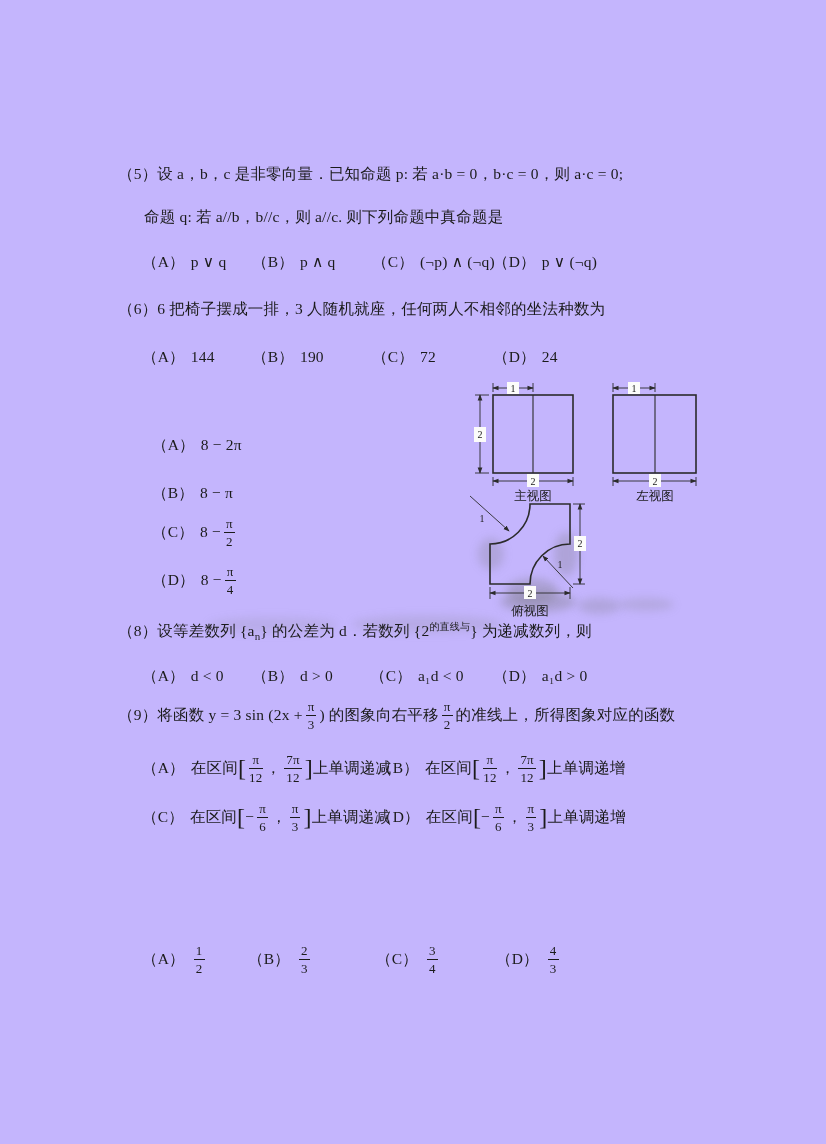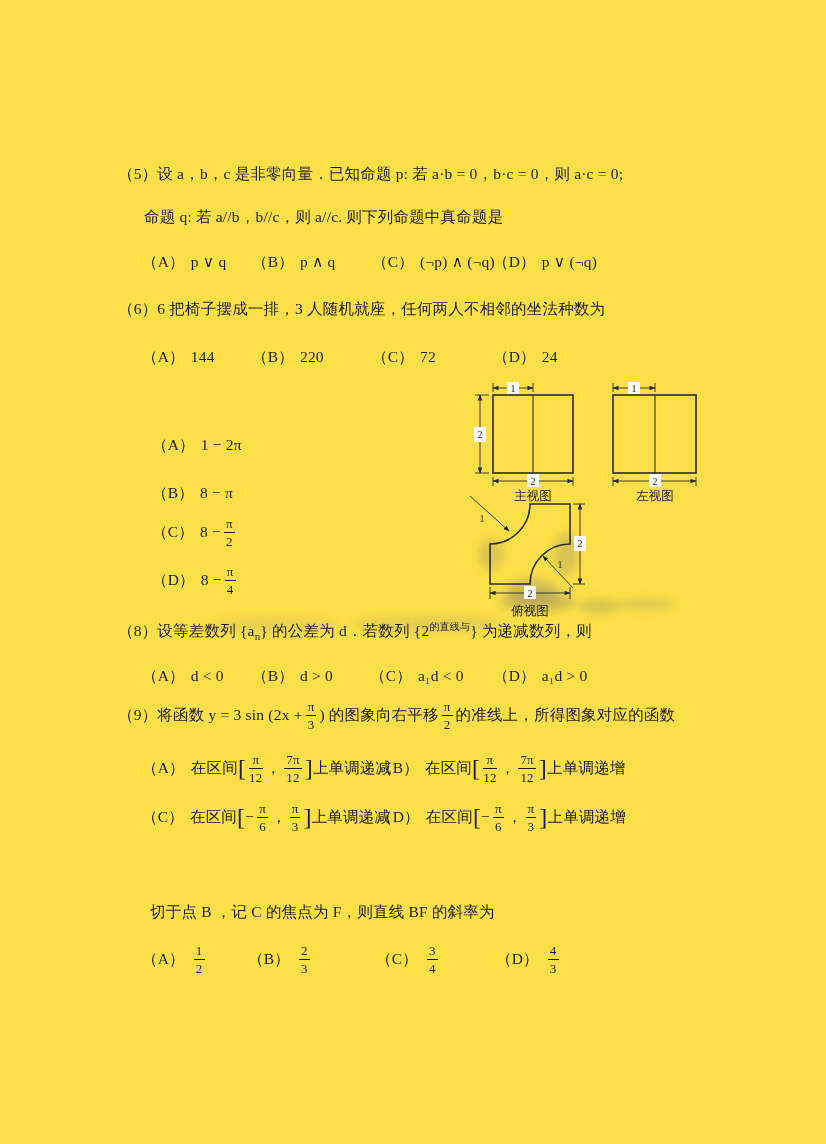--- a/index.html
+++ b/index.html
@@ -1,18 +1,18 @@
 <!DOCTYPE html>
 <html><head>
 <meta charset="utf-8">
 <style>
   html,body { margin:0; padding:0; background:#ffffff; }
   .page {
     position:relative; width:826px; height:1144px;
-    background:#fde047; overflow:hidden;
+    background:#c4b5fd; overflow:hidden;
     font-family:"Liberation Serif","DejaVu Serif",serif;
     color:#1b1b1b;
   }
   .t { position:absolute; white-space:nowrap; font-size:15.5px; line-height:20px; letter-spacing:0.2px; }
   .lbl { margin-right:6px; }
   .fr { display:inline-block; vertical-align:middle; text-align:center; line-height:1.05; margin:0 3px; position:relative; top:-1px; }
   .fr .fn { display:block; font-size:13px; padding:0 2px 1.5px; border-bottom:1.3px solid #1b1b1b; }
   .fr .fd { display:block; font-size:13px; padding-top:1.5px; }
   .bk { font-size:24px; vertical-align:middle; line-height:1; display:inline-block; position:relative; top:-2px; }
   sub { font-size:11px; }
@@ -37,25 +37,25 @@
 
   <div class="t" style="left:118px;top:164px">（5）设 a，b，c 是非零向量．已知命题 p: 若 a·b = 0，b·c = 0，则 a·c = 0;</div>
   <div class="t" style="left:144px;top:207px">命题 q: 若 a//b，b//c，则 a//c. 则下列命题中真命题是</div>
   <div class="t" style="left:142px;top:252px"><span class="lbl">（A）</span><span>p ∨ q</span></div>
   <div class="t" style="left:252px;top:252px"><span class="lbl">（B）</span><span>p ∧ q</span></div>
   <div class="t" style="left:372px;top:252px"><span class="lbl">（C）</span><span>(¬p) ∧ (¬q)</span></div>
   <div class="t" style="left:493px;top:252px"><span class="lbl">（D）</span><span>p ∨ (¬q)</span></div>
 
   <div class="t" style="left:118px;top:299px">（6）6 把椅子摆成一排，3 人随机就座，任何两人不相邻的坐法种数为</div>
   <div class="t" style="left:142px;top:347px"><span class="lbl">（A）</span><span>144</span></div>
-  <div class="t" style="left:252px;top:347px"><span class="lbl">（B）</span><span>220</span></div>
+  <div class="t" style="left:252px;top:347px"><span class="lbl">（B）</span><span>190</span></div>
   <div class="t" style="left:372px;top:347px"><span class="lbl">（C）</span><span>72</span></div>
   <div class="t" style="left:493px;top:347px"><span class="lbl">（D）</span><span>24</span></div>
 
-  <div class="t" style="left:152px;top:435px"><span class="lbl">（A）</span><span>1 − 2π</span></div>
+  <div class="t" style="left:152px;top:435px"><span class="lbl">（A）</span><span>8 − 2π</span></div>
   <div class="t" style="left:152px;top:483px"><span class="lbl">（B）</span><span>8 − π</span></div>
   <div class="t" style="left:152px;top:518px"><span class="lbl">（C）</span><span>8 −</span><span class="fr"><span class="fn">π</span><span class="fd">2</span></span></div>
   <div class="t" style="left:152px;top:566px"><span class="lbl">（D）</span><span>8 −</span><span class="fr"><span class="fn">π</span><span class="fd">4</span></span></div>
 
   <div class="dg" style="left:462px;top:378px">
     <svg width="150" height="126" viewBox="0 0 150 126">
       <defs>
         <marker id="arw" viewBox="0 0 8 8" markerWidth="7" markerHeight="7" refX="7" refY="4" orient="auto-start-reverse">
           <path d="M0,1 L8,4 L0,7 Z" fill="#2b2b2b"></path>
         </marker>
@@ -139,19 +139,18 @@
   <div class="t" style="left:118px;top:701px"><span>（9）将函数 y = 3 sin (2x +</span><span class="fr"><span class="fn">π</span><span class="fd">3</span></span><span>) 的图象向右平移</span><span class="fr"><span class="fn">π</span><span class="fd">2</span></span><span>的准线上，所得图象对应的函数</span></div>
 
   <div class="t" style="left:142px;top:754px"><span class="lbl">（A）</span><span>在区间</span><span class="bk">[</span><span></span><span class="fr"><span class="fn">π</span><span class="fd">12</span></span><span>，</span><span class="fr"><span class="fn">7π</span><span class="fd">12</span></span><span class="bk">]</span><span>上单调递减</span></div>
 
   <div class="t" style="left:377px;top:754px"><span class="lbl">（B）</span><span>在区间</span><span class="bk">[</span><span></span><span class="fr"><span class="fn">π</span><span class="fd">12</span></span><span>，</span><span class="fr"><span class="fn">7π</span><span class="fd">12</span></span><span class="bk">]</span><span>上单调递增</span></div>
 
   <div class="t" style="left:142px;top:803px"><span class="lbl">（C）</span><span>在区间</span><span class="bk">[</span><span>−</span><span class="fr"><span class="fn">π</span><span class="fd">6</span></span><span>，</span><span class="fr"><span class="fn">π</span><span class="fd">3</span></span><span class="bk">]</span><span>上单调递减</span></div>
 
   <div class="t" style="left:377px;top:803px"><span class="lbl">（D）</span><span>在区间</span><span class="bk">[</span><span>−</span><span class="fr"><span class="fn">π</span><span class="fd">6</span></span><span>，</span><span class="fr"><span class="fn">π</span><span class="fd">3</span></span><span class="bk">]</span><span>上单调递增</span></div>
 
-  <div class="t" style="left:150px;top:902px">切于点 B ，记 C 的焦点为 F，则直线 BF 的斜率为</div>
   <div class="t" style="left:142px;top:945px"><span class="lbl">（A）</span><span class="fr"><span class="fn">1</span><span class="fd">2</span></span></div>
   <div class="t" style="left:248px;top:945px"><span class="lbl">（B）</span><span class="fr"><span class="fn">2</span><span class="fd">3</span></span></div>
   <div class="t" style="left:376px;top:945px"><span class="lbl">（C）</span><span class="fr"><span class="fn">3</span><span class="fd">4</span></span></div>
   <div class="t" style="left:496px;top:945px"><span class="lbl">（D）</span><span class="fr"><span class="fn">4</span><span class="fd">3</span></span></div>
 
 </div>
 
 </body></html>

